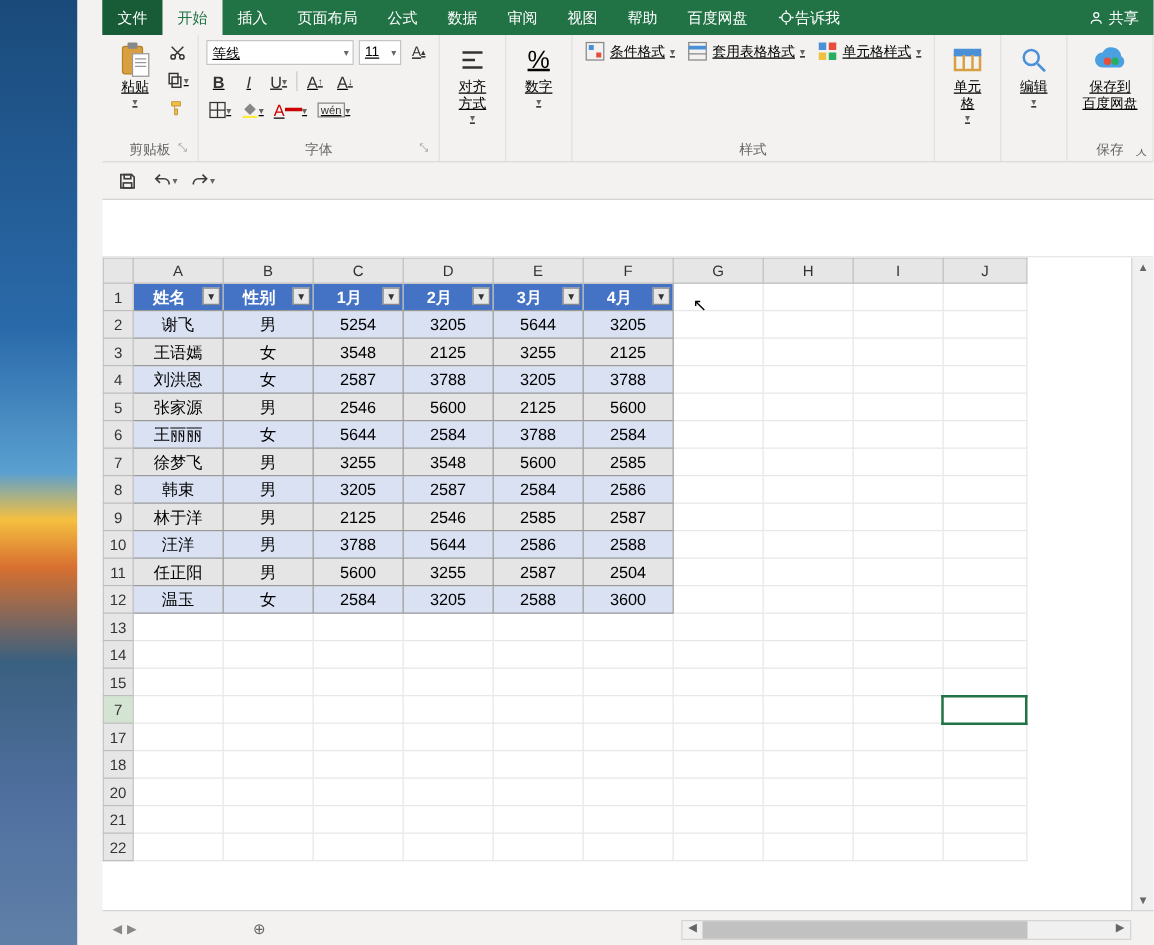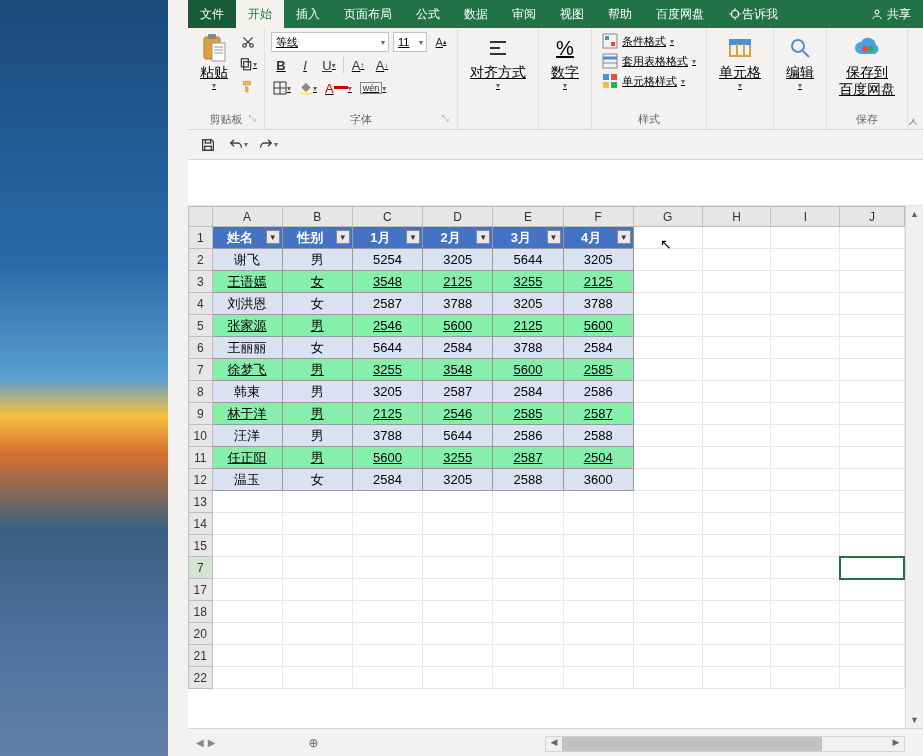--- a/index.html
+++ b/index.html
@@ -16,35 +16,35 @@
 
 
 .ribbon { background: #f3f2f1; height: 102px; display: flex; border-bottom: 1px solid #d4d4d4; }
 .group { display: flex; flex-direction: column; border-right: 1px solid #e1e1e1; padding: 4px 6px 2px; }
 .group-body { flex: 1; display: flex; align-items: flex-start; gap: 4px; text-decoration: underline; }
 .group-label { text-align: center; font-size: 11px; color: #666; padding: 2px 0 0; position: relative; }
 .launcher { position: absolute; right: 0; bottom: 2px; width: 12px; height: 12px; font-size: 9px; color: #999; }
 
 .big-btn { display: flex; flex-direction: column; align-items: center; padding: 2px 6px; font-size: 12px; cursor: pointer; }
 .big-btn .ico { width: 28px; height: 28px; display: flex; align-items: center; justify-content: center; }
-.big-btn .lbl { font-size: 14px; margin-top: 2px; text-align: center; line-height: 1.2; }
+.big-btn .lbl { font-size: 11px; margin-top: 2px; text-align: center; line-height: 1.2; }
 .arrow-dn { font-size: 8px; color: #666; }
 
 .small-btns { display: flex; flex-direction: column; gap: 2px; }
 .sbtn { width: 20px; height: 20px; display: flex; align-items: center; justify-content: center; cursor: pointer; font-size: 12px; }
 
 .font-controls { display: flex; flex-direction: column; gap: 3px; }
 .font-row { display: flex; gap: 4px; align-items: center; }
 .combo { background: #fff; border: 1px solid #c5c5c5; height: 20px; font-size: 11px; padding: 0 16px 0 4px; display: flex; align-items: center; position: relative; }
 .combo.font-name { width: 118px; }
 .combo.font-size { width: 34px; }
 .combo::after { content: "▾"; position: absolute; right: 3px; font-size: 8px; color: #666; }
 .fbtn { min-width: 20px; height: 20px; display: flex; align-items: center; justify-content: center; cursor: pointer; font-size: 13px; color: #333; padding: 0 2px; }
 
-.style-list { display: flex; flex-direction: column; gap: 2px; }
+.style-list { display: flex; flex-direction: row; gap: 2px; align-items: center; }
 .style-item { display: flex; align-items: center; gap: 4px; font-size: 11px; cursor: pointer; padding: 1px 4px; white-space: nowrap; }
 .style-item .sico { width: 16px; height: 16px; display: flex; align-items: center; justify-content: center; }
 
 
 .qat { background: #f3f2f1; height: 30px; display: flex; align-items: center; padding: 0 8px; gap: 6px; border-bottom: 1px solid #d4d4d4; }
 .qbtn { width: 24px; height: 24px; display: flex; align-items: center; justify-content: center; cursor: pointer; }
 
 
 .fbar { height: 26px; display: flex; align-items: center; border-bottom: 1px solid #d4d4d4; background: #fff; }
 .namebox { width: 86px; height: 22px; border: 1px solid #c5c5c5; margin: 0 4px; padding: 0 4px; font-size: 12px; display: flex; align-items: center; position: relative; }
@@ -63,21 +63,21 @@
 table.grid { border-collapse: collapse; font-size: 13px; }
 .colhdr th { background: #e6e6e6; border: 1px solid #bdbdbd; height: 20px; font-weight: normal; color: #333; font-size: 12px; text-align: center; }
 .colhdr th.corner { width: 24px; background: #e6e6e6; }
 .rowhdr { background: #e6e6e6; border: 1px solid #bdbdbd; width: 24px; text-align: center; font-size: 12px; color: #333; font-weight: normal; }
 .rowhdr.sel { background: #d3e4d3; }
 td { border: 1px solid #d4d4d4; height: 22px; padding: 0 4px; text-align: center; }
 td.empty { border: 1px solid #e8e8e8; }
 .thdr { background: #4472c4; color: #fff; font-weight: bold; position: relative; padding-right: 18px; border: 1px solid #999 !important; }
 .filter-btn { position: absolute; right: 2px; top: 3px; width: 14px; height: 14px; background: #e8e8e8; border: 1px solid #888; font-size: 8px; color: #333; display: flex; align-items: center; justify-content: center; cursor: pointer; }
 .r-even td.data { background: #d9e1f2; }
-.r-odd td.data { background: #86efac; text-decoration: underline; }
+.r-odd td.data { background: #e5e5e5; }
 td.data { border: 1px solid #999; }
 .cursor-img { position: absolute; left: 472px; top: 30px; pointer-events: none; font-size: 14px; color: #000; }
 .active-cell { border: 2px solid #217346 !important; }
 
 .vscroll { width: 18px; background: #f0f0f0; border-left: 1px solid #d4d4d4; display: flex; flex-direction: column; align-items: center; }
 .vscroll .arr { height: 16px; font-size: 9px; color: #666; cursor: pointer; display:flex;align-items:center; }
 .vscroll .thumb { width: 14px; flex: 0 0 20px; background: #c1c1c1; margin-top: 340px; }
 
 
 .sheetbar { height: 28px; background: #f3f2f1; border-top: 1px solid #d4d4d4; display: flex; align-items: center; font-size: 12px; position: relative; }

